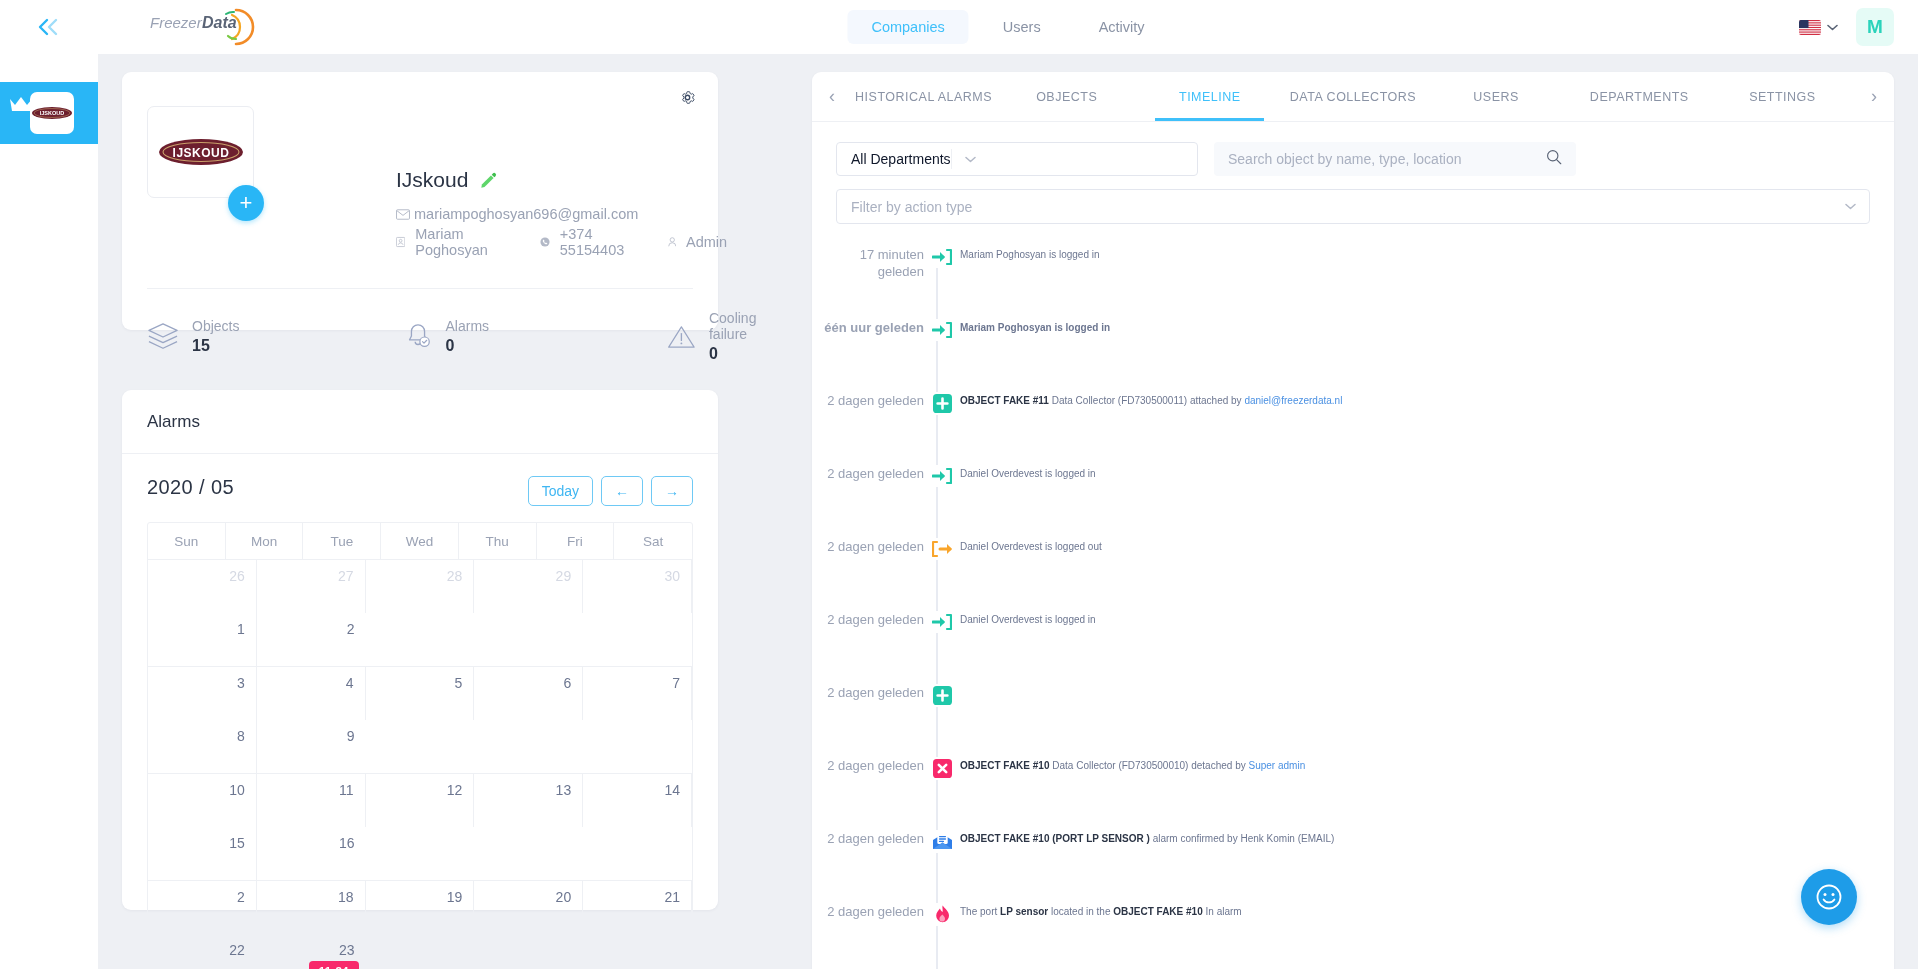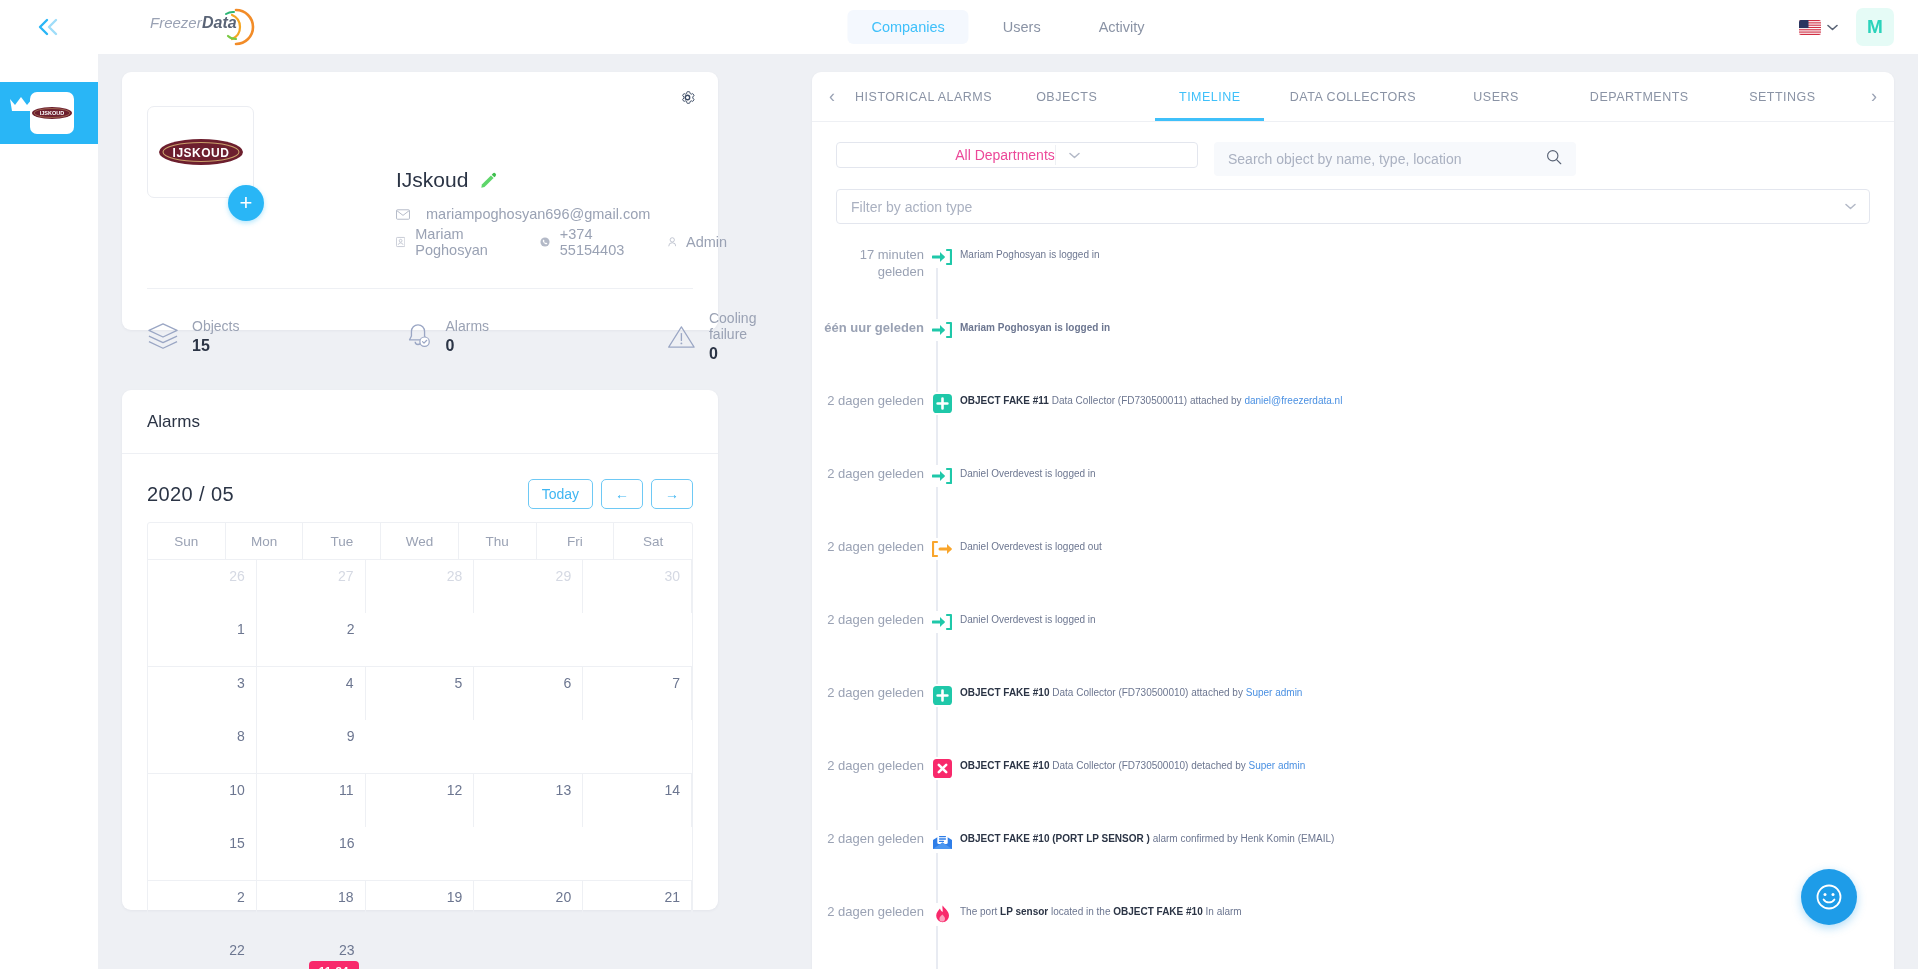--- a/index.html
+++ b/index.html
@@ -79,36 +79,36 @@
   }
   #add-photo-btn {
     position: absolute; left: 106px; top: 113px;
     width: 36px; height: 36px; border-radius: 50%; background: #29b6f6;
     display: flex; align-items: center; justify-content: center;
     color: #fff; font-size: 22px; font-weight: 300; line-height: 1; cursor: pointer;
     box-shadow: 0 2px 5px rgba(41,182,246,.35);
   }
   #company-name-row { position: absolute; left: 274px; top: 96px; display: flex; align-items: center; gap: 12px; }
   #company-name { font-size: 21px; color: #2b3445; font-weight: 400; }
-  #company-email-row { position: absolute; left: 274px; top: 134px; display: flex; align-items: center; gap: 16px; }
+  #company-email-row { position: absolute; left: 274px; top: 134px; display: flex; align-items: center; gap: 4px; }
   #company-meta-row { position: absolute; left: 274px; top: 154px; display: flex; align-items: center; gap: 10px; }
   .meta-text { font-size: 14.5px; color: #9aa2b4; }
   .meta-gap { width: 22px; }
   #company-divider { position: absolute; left: 25px; right: 25px; top: 216px; height: 1px; background: #eef0f4; }
   #stats-row { position: absolute; left: 170px; top: 237px; display: flex; gap: 110px; }
   .stat { display: flex; align-items: center; gap: 13px; }
   .stat-text { display: flex; flex-direction: column; gap: 3px; }
   .stat-label { font-size: 14px; color: #9aa2b4; }
   .stat-value { font-size: 16px; color: #2b3445; font-weight: 700; }
 
   
   #alarms-card { position: absolute; left: 24px; top: 336px; width: 596px; height: 520px; }
   #alarms-title { position: absolute; left: 25px; top: 22px; font-size: 17px; color: #2b3445; }
   #alarms-divider { position: absolute; left: 0; right: 0; top: 63px; height: 1px; background: #eef0f4; }
-  #cal-header { position: absolute; left: 25px; right: 25px; top: 86px; height: 36px; display: flex; align-items: center; justify-content: space-between; }
+  #cal-header { position: absolute; left: 25px; right: 25px; top: 86px; height: 36px; display: flex; align-items: flex-start; justify-content: space-between; }
   #cal-month { font-size: 20px; color: #2b3445; letter-spacing: .4px; }
   #cal-nav { display: flex; gap: 8px; }
   .cal-btn {
     border: 1px solid #6ec9f5; color: #3fb6f2; background: #fff;
     border-radius: 5px; height: 30px; min-width: 34px; padding: 0 13px;
     font-size: 14px; display: flex; align-items: center; justify-content: center; cursor: pointer;
   }
   #cal-table { position: absolute; left: 25px; right: 25px; top: 132px; border: 1px solid #eef0f4; border-radius: 3px; }
   #cal-dow { display: grid; grid-template-columns: repeat(7,1fr); }
   .dow { height: 36px; display: flex; align-items: center; justify-content: center; font-size: 13.5px; color: #9aa2b4; border-right: 1px solid #eef0f4; }
@@ -137,23 +137,23 @@
     flex: 1; display: flex; align-items: center; justify-content: center;
     font-size: 12.5px; letter-spacing: .5px; color: #8a93a5; cursor: pointer;
     position: relative; white-space: nowrap; overflow: hidden;
   }
   .tab.active { color: #3fc0fa; }
   .tab.active::after { content:''; position: absolute; left: 12%; right: 12%; bottom: 0; height: 3px; background: #3fc0fa; }
 
   #filters { padding: 20px 24px 0 24px; }
   #filter-row1 { display: flex; gap: 16px; }
   #dept-select {
-    width: 362px; height: 26px; border: 1px solid #e3e6ee; border-radius: 4px;
-    display: flex; align-items: center; justify-content: center;
-    padding: 0 0 0 14px; font-size: 14px; color: #ec4899; cursor: pointer; background: #fff;
+    width: 362px; height: 34px; border: 1px solid #e3e6ee; border-radius: 4px;
+    display: flex; align-items: center; justify-content: flex-start;
+    padding: 0 0 0 14px; font-size: 14px; color: #0f172a; cursor: pointer; background: #fff;
   }
   .select-caret { width: 38px; display: flex; align-items: center; justify-content: center; border-left: 1px solid #eef0f4; height: 20px; color: #b3b9c7; }
   #search-box {
     width: 362px; height: 34px; background: #f7f9fc; border-radius: 4px;
     display: flex; align-items: center; justify-content: space-between; padding: 0 14px;
   }
   #search-input { border: none; background: transparent; outline: none; font-size: 14px; color: #4a5264; width: 290px; font-family: "Liberation Sans", sans-serif; }
   #search-input::placeholder { color: #aab1c1; }
   #action-filter {
     margin-top: 13px; height: 35px; border: 1px solid #e3e6ee; border-radius: 4px;
@@ -560,21 +560,20 @@
           <div class="tl-row" style="margin-bottom: 23px;">
             <div class="tl-time">2 dagen geleden</div>
             <div class="tl-icon">
               <span class="tl-icon-bg">
                 <svg width="19" height="19" viewBox="0 0 19 19">
                   <rect x="0" y="0" width="19" height="19" rx="3.6" fill="#1fc8a9"></rect>
                   <path d="M9.5 4.6 V14.4 M4.6 9.5 H14.4" stroke="#ffffff" stroke-width="2.6" stroke-linecap="round"></path>
                 </svg>
               </span>
             </div>
-            <div class="tl-text"><b>OBJECT FAKE #10</b><span> Data Collector (FD730500010) attached by </span><span class="tl-link">Super admin</span></div>
           </div>
           <div class="tl-row" style="margin-bottom: 23px;">
             <div class="tl-time">2 dagen geleden</div>
             <div class="tl-icon">
               <span class="tl-icon-bg">
                 <svg width="19" height="19" viewBox="0 0 19 19">
                   <rect x="0" y="0" width="19" height="19" rx="3.6" fill="#f8296b"></rect>
                   <path d="M5.8 5.8 L13.2 13.2 M13.2 5.8 L5.8 13.2" stroke="#ffffff" stroke-width="2.6" stroke-linecap="round"></path>
                 </svg>
               </span>

